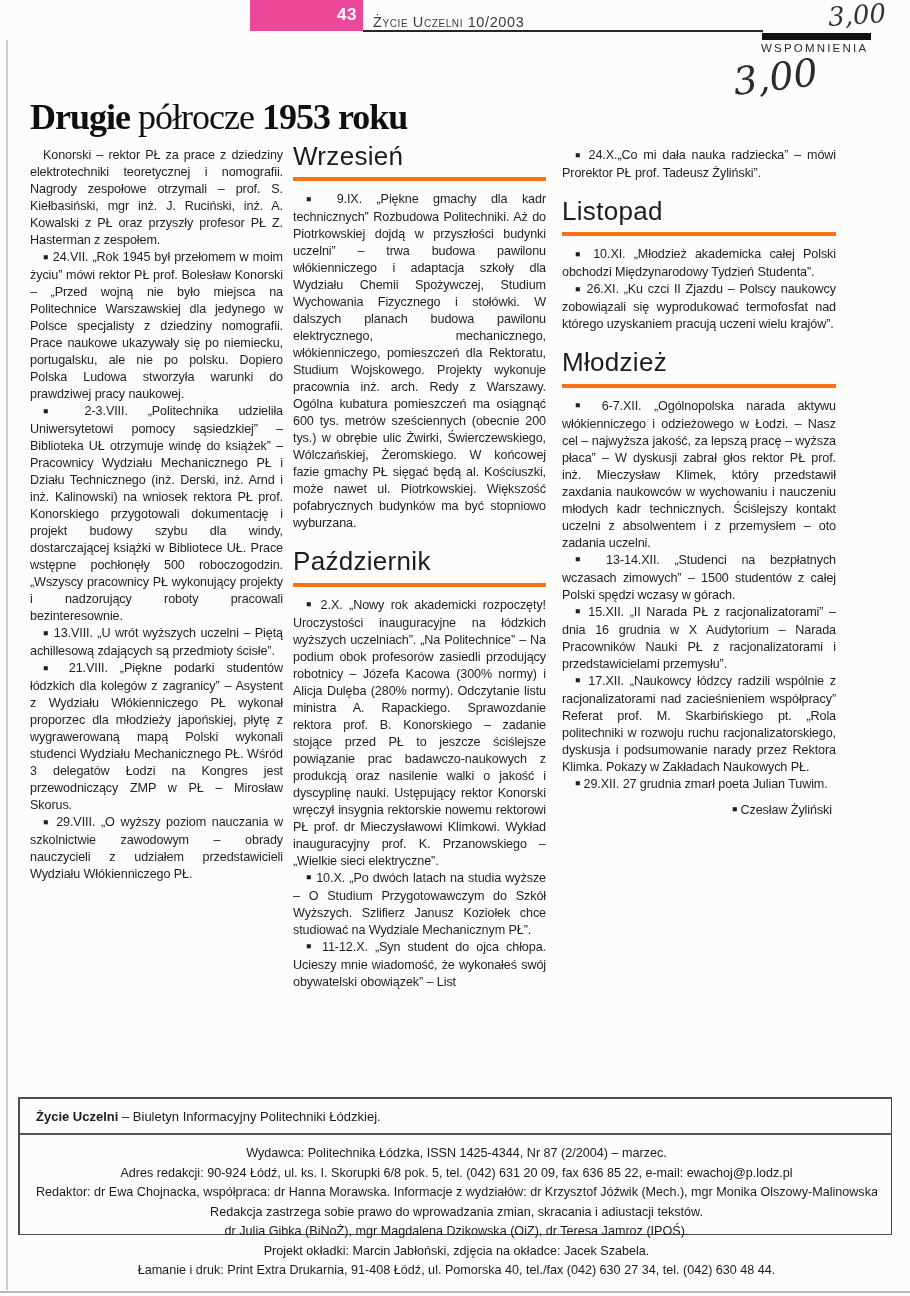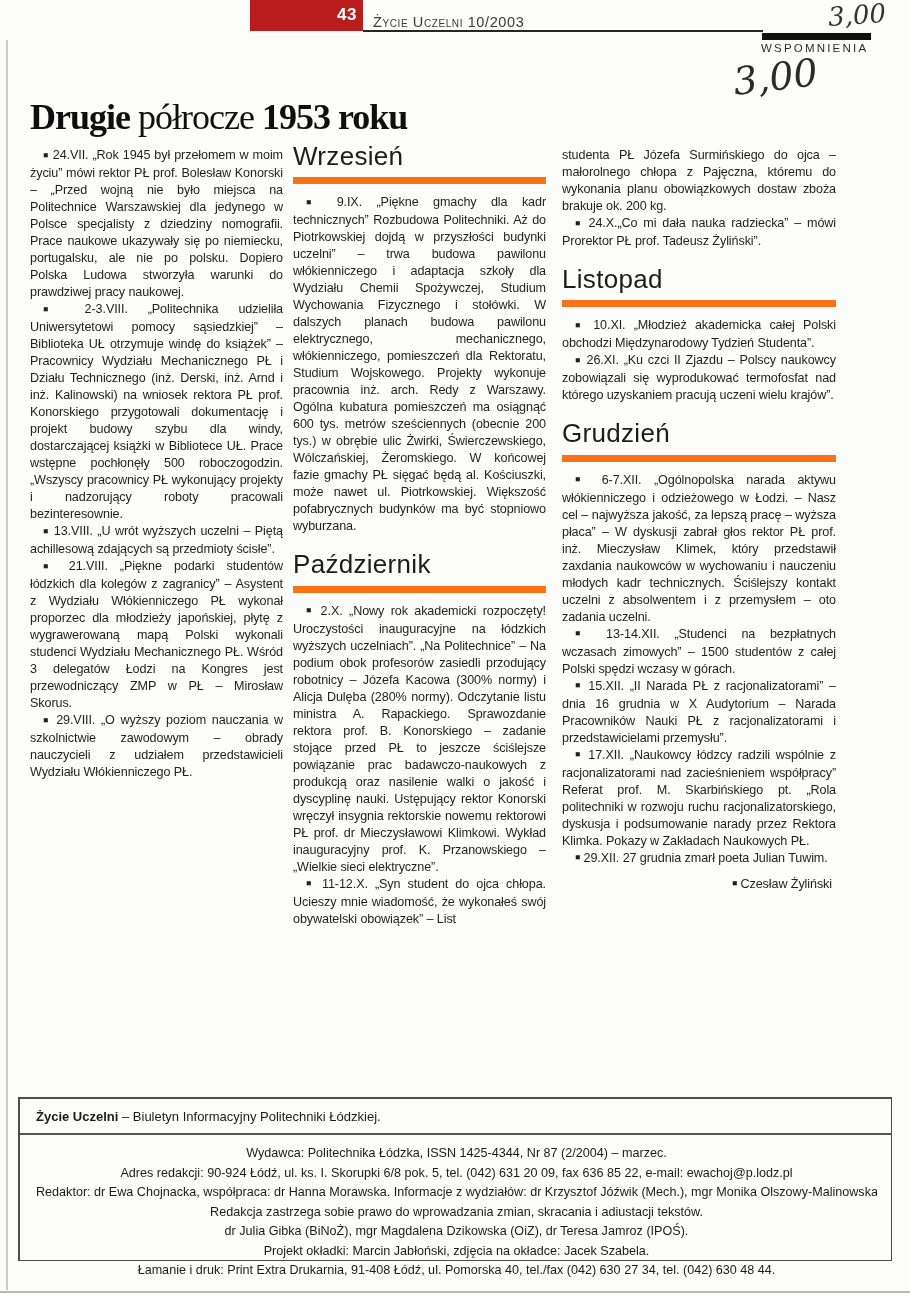--- a/index.html
+++ b/index.html
@@ -7,21 +7,21 @@
     width:910px;height:1296px;position:relative;overflow:hidden;
     background:#fcfcfa;
     font-family:"Liberation Sans",sans-serif;
     -webkit-font-smoothing:antialiased;
   }
   
   .scan-edge-left{position:absolute;left:6px;top:40px;width:2px;height:1250px;background:#cccbc7;}
   .scan-edge-bottom{position:absolute;left:0;top:1291px;width:910px;height:2px;background:#b8b7b3;}
 
   
-  .page-num-box{position:absolute;left:250px;top:0;width:113px;height:31px;background:#b91c1c;}
+  .page-num-box{position:absolute;left:250px;top:0;width:113px;height:31px;background:#ec4899;}
   .page-num{position:absolute;right:6px;top:5px;color:#fff;font-size:17px;font-weight:bold;letter-spacing:0.5px;}
   .journal-title{position:absolute;left:373px;top:14px;font-variant:small-caps;font-size:14.5px;color:#3a3a3a;letter-spacing:0.6px;}
   .header-rule{position:absolute;left:363px;top:30px;width:400px;height:2px;background:#262626;}
   .section-bar{position:absolute;left:762px;top:33px;width:109px;height:7px;background:#111;}
   .section-label{position:absolute;left:761px;top:42px;font-size:11.5px;letter-spacing:2.2px;color:#2c2c2c;white-space:nowrap;}
   .handwriting{position:absolute;font-family:"DejaVu Serif",serif;font-style:italic;color:#333;}
   .hw-top{left:828px;top:0px;font-size:26px;transform:rotate(-4deg);}
   .hw-mid{left:733px;top:55px;font-size:38px;transform:rotate(-7deg);color:#2b2b2b;}
 
   
@@ -35,28 +35,28 @@
     text-align:justify;font-size:12.6px;line-height:17px;letter-spacing:-0.1px;color:#1f1f1f;
   }
   #col1{left:30px;}
   #col2{left:293px;top:143px;}
   #col3{left:562px;width:274px;}
   .col p{margin:0;}
   .para.indent,.item{text-indent:13px;}
   .bullet{font-size:8.5px;position:relative;top:-1.5px;letter-spacing:0;}
   .section-heading{
     font-size:26px;font-weight:normal;letter-spacing:0.3px;color:#1c1c1c;line-height:1.05;
-    border-bottom:7px solid #f97316;padding-bottom:7px;margin:16px 0 10px 0;text-indent:0;text-align:left;
+    border-bottom:4px solid #f97316;padding-bottom:7px;margin:16px 0 10px 0;text-indent:0;text-align:left;
   }
   .col .section-heading:first-child{margin-top:0;}
   .signature{text-align:right;text-indent:0;margin-top:8px !important;padding-right:4px;}
 
   
   .footer-box{
-    position:absolute;left:18px;top:1097px;width:874px;height:164px;box-sizing:border-box;
+    position:absolute;left:18px;top:1097px;width:874px;height:138px;box-sizing:border-box;
     border:2px solid #4d4d4d;border-right-width:1px;border-bottom-width:1px;
     color:#1b1b1b;
   }
   .masthead{padding:10px 14px 0 16px;font-size:13px;}
   .masthead .b{font-weight:bold;}
   .footer-separator{border-bottom:2px solid #555;margin-top:9px;}
   .footer-lines{padding:9px 14px 0 16px;font-size:12.6px;line-height:19.5px;text-align:center;}
   .footer-lines p{margin:0;white-space:nowrap;overflow:hidden;}
 </style>
 </head>
@@ -71,40 +71,41 @@
 <div class="journal-title">Życie Uczelni 10/2003</div>
 <div class="header-rule"></div>
 <div class="section-bar"></div>
 <div class="section-label">WSPOMNIENIA</div>
 <div class="handwriting hw-top">3,00</div>
 <div class="handwriting hw-mid">3,00</div>
 
 <h1 class="article-title"><span class="b">Drugie</span><span class="r"> półrocze </span><span class="b">1953 roku</span></h1>
 
 <div id="col1" class="col">
+    <p class="para indent">Konorski – rektor PŁ za prace z dziedziny elektrotechniki teoretycznej i nomografii. Nagrody zespołowe otrzymali – prof. S. Kiełbasiński, mgr inż. J. Ruciński, inż. A. Kowalski z PŁ oraz przyszły profesor PŁ Z. Hasterman z zespołem.</p>
     <p class="item"><span class="bullet">■</span>&nbsp;<span>24.VII. „Rok 1945 był przełomem w moim życiu” mówi rektor PŁ prof. Bolesław Konorski – „Przed wojną nie było miejsca na Politechnice Warszawskiej dla jedynego w Polsce specjalisty z dziedziny nomografii. Prace naukowe ukazywały się po niemiecku, portugalsku, ale nie po polsku. Dopiero Polska Ludowa stworzyła warunki do prawdziwej pracy naukowej.</span></p>
     <p class="item"><span class="bullet">■</span>&nbsp;<span>2-3.VIII. „Politechnika udzieliła Uniwersytetowi pomocy sąsiedzkiej” – Biblioteka UŁ otrzymuje windę do książek” – Pracownicy Wydziału Mechanicznego PŁ i Działu Technicznego (inż. Derski, inż. Arnd i inż. Kalinowski) na wniosek rektora PŁ prof. Konorskiego przygotowali dokumentację i projekt budowy szybu dla windy, dostarczającej książki w Bibliotece UŁ. Prace wstępne pochłonęły 500 roboczogodzin. „Wszyscy pracownicy PŁ wykonujący projekty i nadzorujący roboty pracowali bezinteresownie.</span></p>
     <p class="item"><span class="bullet">■</span>&nbsp;<span>13.VIII. „U wrót wyższych uczelni – Piętą achillesową zdających są przedmioty ścisłe”.</span></p>
     <p class="item"><span class="bullet">■</span>&nbsp;<span>21.VIII. „Piękne podarki studentów łódzkich dla kolegów z zagranicy” – Asystent z Wydziału Włókienniczego PŁ wykonał proporzec dla młodzieży japońskiej, płytę z wygrawerowaną mapą Polski wykonali studenci Wydziału Mechanicznego PŁ. Wśród 3 delegatów Łodzi na Kongres jest przewodniczący ZMP w PŁ – Mirosław Skorus.</span></p>
     <p class="item"><span class="bullet">■</span>&nbsp;<span>29.VIII. „O wyższy poziom nauczania w szkolnictwie  zawodowym – obrady nauczycieli z udziałem przedstawicieli Wydziału Włókienniczego PŁ.</span></p>
   </div>
 <div id="col2" class="col">
     <h2 class="section-heading">Wrzesień</h2>
     <p class="item"><span class="bullet">■</span>&nbsp;<span>9.IX. „Piękne gmachy dla kadr technicznych” Rozbudowa Politechniki. Aż do Piotrkowskiej dojdą w przyszłości budynki uczelni” – trwa budowa pawilonu włókienniczego i adaptacja szkoły dla Wydziału Chemii Spożywczej, Studium Wychowania Fizycznego i stołówki. W dalszych planach budowa pawilonu elektrycznego, mechanicznego, włókienniczego, pomieszczeń dla Rektoratu, Studium Wojskowego. Projekty wykonuje pracownia inż. arch. Redy z Warszawy. Ogólna kubatura pomieszczeń ma osiągnąć 600 tys. metrów sześciennych (obecnie 200 tys.)  w obrębie ulic Żwirki, Świerczewskiego, Wólczańskiej, Żeromskiego. W końcowej fazie gmachy PŁ sięgać będą al. Kościuszki, może nawet ul. Piotrkowskiej. Większość pofabrycznych budynków ma być stopniowo wyburzana.</span></p>
     <h2 class="section-heading">Październik</h2>
     <p class="item"><span class="bullet">■</span>&nbsp;<span>2.X. „Nowy rok akademicki rozpoczęty! Uroczystości inauguracyjne na łódzkich wyższych uczelniach”. „Na Politechnice” – Na podium obok profesorów zasiedli przodujący robotnicy – Józefa Kacowa (300% normy) i Alicja Dulęba (280% normy). Odczytanie listu ministra A. Rapackiego. Sprawozdanie rektora prof. B. Konorskiego – zadanie stojące przed PŁ to jeszcze ściślejsze powiązanie prac badawczo-naukowych z produkcją oraz nasilenie walki o jakość i dyscyplinę nauki. Ustępujący rektor Konorski wręczył insygnia rektorskie nowemu rektorowi PŁ prof. dr Mieczysławowi Klimkowi. Wykład inauguracyjny prof. K. Przanowskiego – „Wielkie sieci elektryczne”.</span></p>
+    <p class="item"><span class="bullet">■</span>&nbsp;<span>10.X. „Po dwóch latach na studia wyższe – O Studium Przygotowawczym do Szkół Wyższych. Szlifierz Janusz Koziołek chce studiować na Wydziale Mechanicznym PŁ”.</span></p>
     <p class="item"><span class="bullet">■</span>&nbsp;<span>11-12.X. „Syn student do ojca chłopa. Ucieszy mnie wiadomość, że wykonałeś swój obywatelski obowiązek” – List</span></p>
   </div>
 <div id="col3" class="col">
-    <p class="para">studenta PŁ Józefa Surmińskiego do ojca – małorolnego chłopa z Pajęczna, któremu do wykonania planu obowiązkowych dostaw zboża brakuje ok. 200 kg.</p>
     <p class="item"><span class="bullet">■</span>&nbsp;<span>24.X.„Co mi dała nauka radziecka” – mówi Prorektor PŁ prof. Tadeusz Żyliński”.</span></p>
     <h2 class="section-heading">Listopad</h2>
     <p class="item"><span class="bullet">■</span>&nbsp;<span>10.XI. „Młodzież akademicka całej Polski obchodzi Międzynarodowy Tydzień Studenta”.</span></p>
     <p class="item"><span class="bullet">■</span>&nbsp;<span>26.XI. „Ku czci II Zjazdu – Polscy naukowcy zobowiązali się wyprodukować termofosfat nad którego uzyskaniem pracują uczeni wielu krajów”.</span></p>
-    <h2 class="section-heading">Grudzień</h2>
+    <h2 class="section-heading">Młodzież</h2>
     <p class="item"><span class="bullet">■</span>&nbsp;<span>6-7.XII. „Ogólnopolska narada aktywu włókienniczego i odzieżowego w Łodzi. – Nasz cel – najwyższa jakość, za lepszą pracę – wyższa płaca” – W dyskusji zabrał głos rektor PŁ prof. inż. Mieczysław Klimek, który przedstawił zaxdania naukowców w wychowaniu i nauczeniu młodych kadr technicznych. Ściślejszy kontakt uczelni z absolwentem i z przemysłem – oto zadania uczelni.</span></p>
     <p class="item"><span class="bullet">■</span>&nbsp;<span>13-14.XII. „Studenci na bezpłatnych wczasach zimowych” – 1500 studentów z całej Polski spędzi wczasy w górach.</span></p>
     <p class="item"><span class="bullet">■</span>&nbsp;<span>15.XII. „II Narada PŁ z racjonalizatorami” – dnia 16 grudnia w X Audytorium – Narada Pracowników Nauki PŁ z racjonalizatorami i przedstawicielami przemysłu”.</span></p>
     <p class="item"><span class="bullet">■</span>&nbsp;<span>17.XII. „Naukowcy łódzcy radzili wspólnie z racjonalizatorami nad zacieśnieniem współpracy” Referat prof. M. Skarbińskiego pt. „Rola politechniki w rozwoju ruchu racjonalizatorskiego, dyskusja i podsumowanie narady przez Rektora Klimka. Pokazy w Zakładach Naukowych PŁ.</span></p>
     <p class="item"><span class="bullet">■</span>&nbsp;<span>29.XII. 27 grudnia zmarł poeta Julian Tuwim.</span></p>
     <p class="signature"><span class="bullet">■</span>&nbsp;<span>Czesław Żyliński</span></p>
   </div>
 
 <div class="footer-box">
   <div class="masthead"><span class="b">Życie Uczelni</span><span> – Biuletyn Informacyjny Politechniki Łódzkiej.</span></div>

